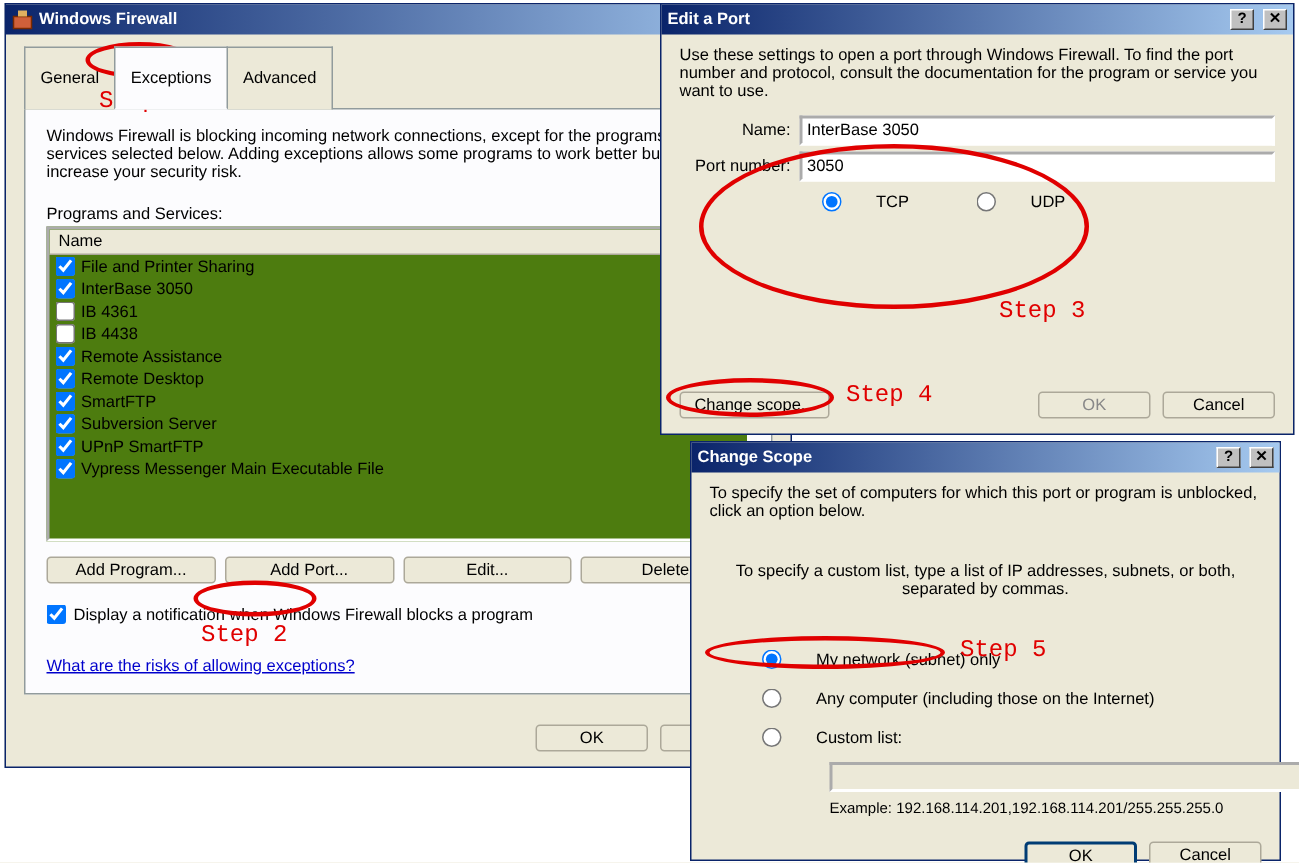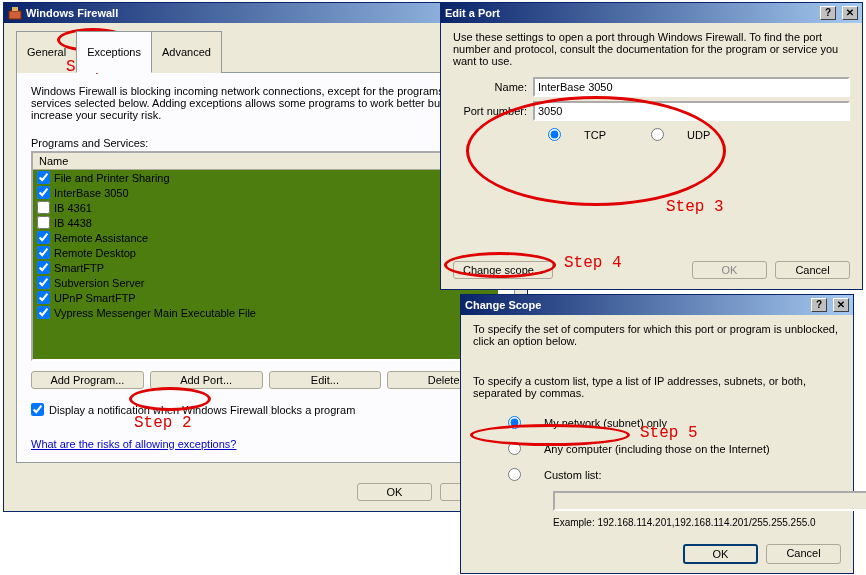--- a/index.html
+++ b/index.html
@@ -271,21 +271,21 @@
 </div>
 
 <div class="window" style="left:460px; top:294px; width:394px; height:280px;">
   <div class="titlebar">
     <span class="title">Change Scope</span>
     <div class="close-btn help-btn">?</div>
     <div class="close-btn">✕</div>
   </div>
   <div class="body">
     <p class="desc" style="margin-bottom:28px;">To specify the set of computers for which this port or program is unblocked, click an option below.</p>
-    <p class="desc" style="margin-bottom:14px;">To specify a custom list, type a list of IP addresses, subnets, or both, separated by commas.</p>
+    <p class="desc" style="margin-bottom:31px;text-align:center;">To specify a custom list, type a list of IP addresses, subnets, or both, separated by commas.</p>
     <div class="scope-opts">
       <label class="scope-opt">
         <input type="radio" name="scope" checked="" style="">
         <span>My network (subnet) only</span>
       </label>
       <label class="scope-opt">
         <input type="radio" name="scope" style="">
         <span>Any computer (including those on the Internet)</span>
       </label>
       <label class="scope-opt">

